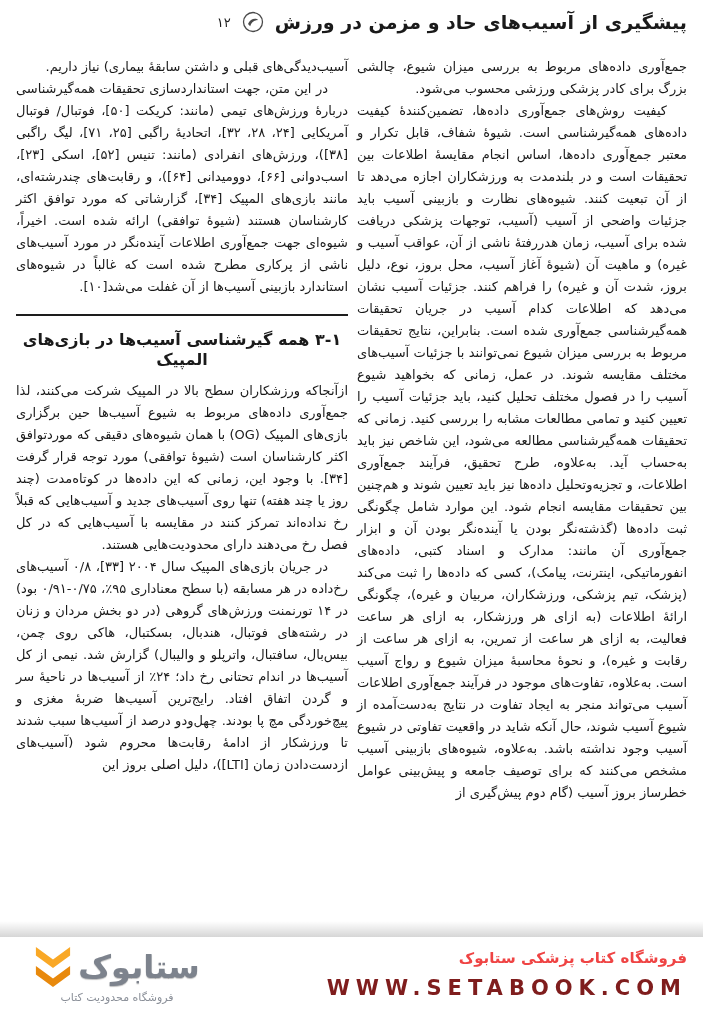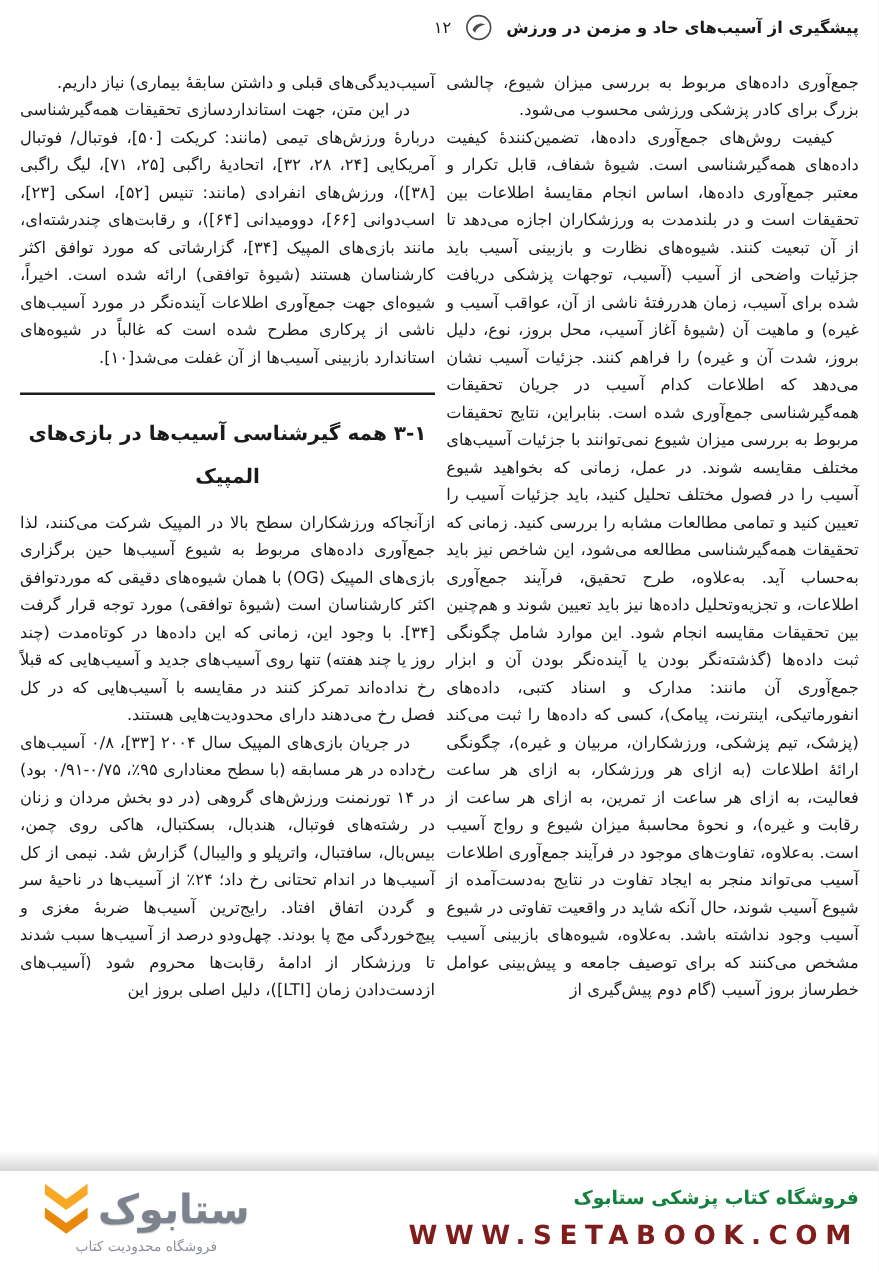--- a/index.html
+++ b/index.html
@@ -12,58 +12,58 @@
     font-family:"DejaVu Sans", sans-serif;
     color:#1a1a1a;
     direction:rtl;
   }
   
   .page-header{
     position:absolute;top:10px;right:16px;
     display:flex;flex-direction:row;align-items:center;gap:10px;
     direction:rtl;
   }
-  .book-title{font-size:13px;font-weight:bold;letter-spacing:0;}
+  .book-title{font-size:19px;font-weight:bold;letter-spacing:0;}
   .emblem{display:inline-flex;align-items:center;justify-content:center;width:24px;height:24px;}
   .page-number{font-size:13px;font-weight:normal;}
   
   .col{
     position:absolute;top:56px;
     font-size:13px;line-height:22px;
     text-align:justify;direction:rtl;
   }
   .col p{margin:0;}
   .col p.indent{text-indent:20px;}
   .col-right{right:16px;width:330px;}
   .col-left{left:16px;width:332px;}
   .section-heading{
     margin:16px 0 10px 0;
     padding-top:14px;
     border-top:2px solid #1d1d1d;
     font-size:16px;
     font-weight:bold;
-    line-height:34px;
+    line-height:20px;
     text-align:center;
   }
   
   .footer-shade{
     position:absolute;left:0;right:0;bottom:86px;height:16px;
     background:linear-gradient(to top, rgba(0,0,0,0.16), rgba(0,0,0,0));
     pointer-events:none;
   }
   .page-footer{
     position:absolute;left:0;right:0;bottom:0;height:86px;
     background:#ffffff;
   }
   .footer-right{
     position:absolute;top:12px;right:16px;
     text-align:right;direction:rtl;
   }
   .store-name{
-    font-size:15px;font-weight:bold;color:#15803d;
+    font-size:15px;font-weight:bold;color:#ef4444;
   }
   .website-url{
     margin-top:9px;
     direction:ltr;text-align:right;
     font-size:21px;font-weight:bold;color:#7f1d1d;
     letter-spacing:6px;
     font-family:"DejaVu Sans", sans-serif;
   }
   .footer-logo{
     position:absolute;top:8px;left:22px;

